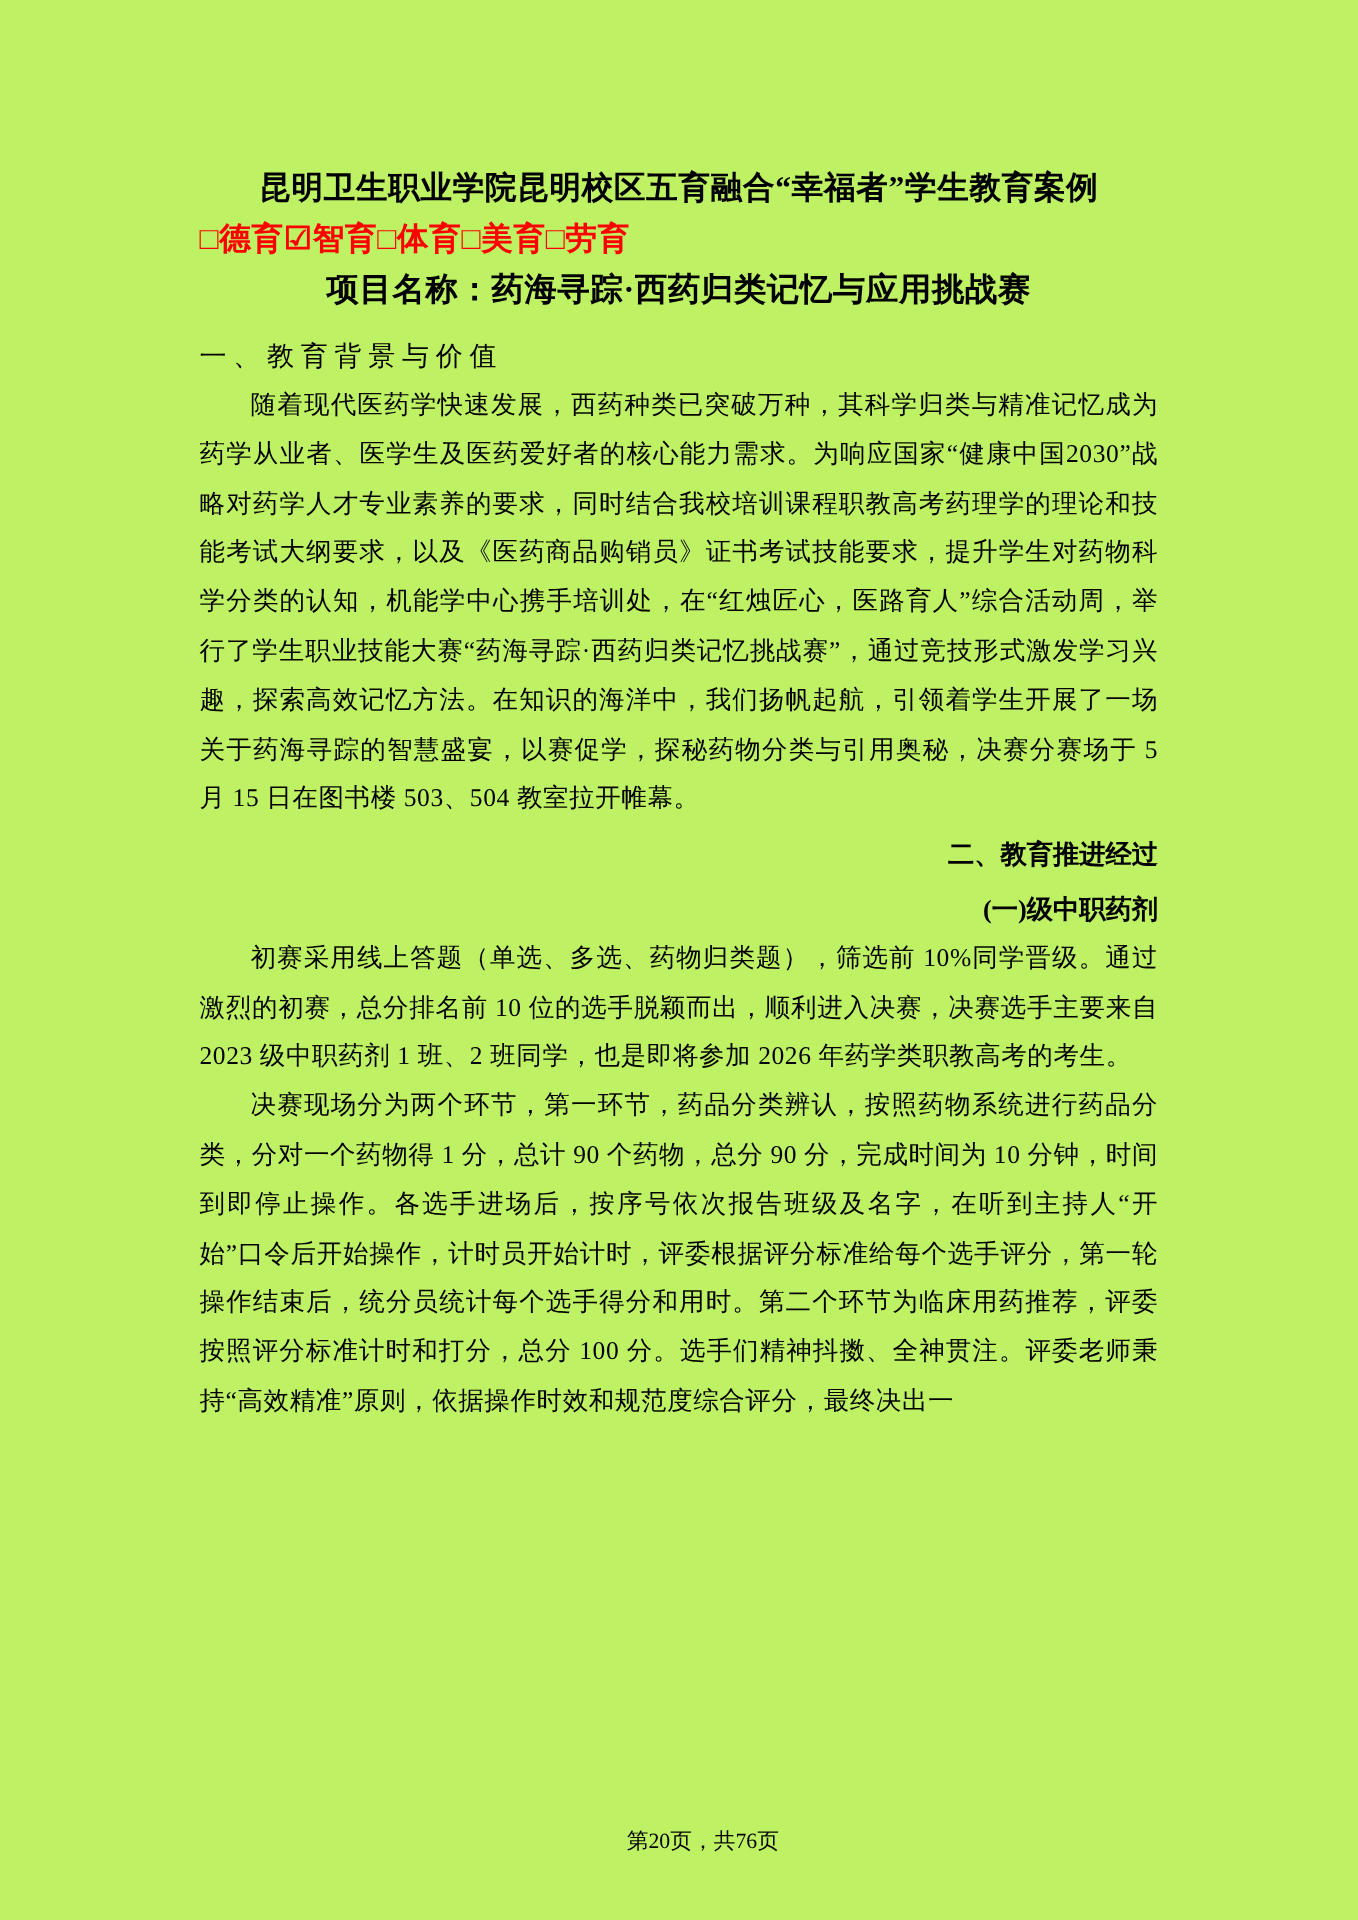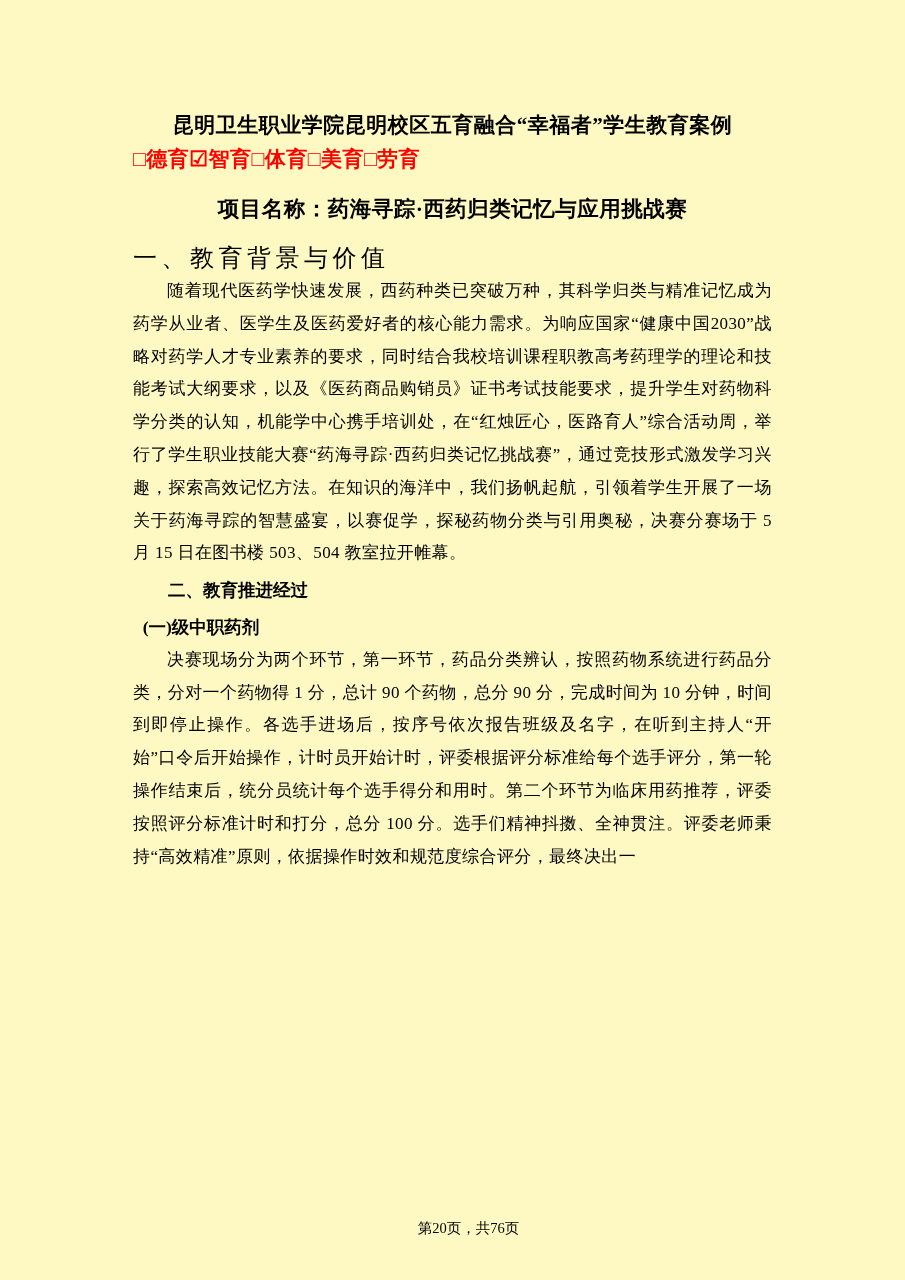--- a/index.html
+++ b/index.html
@@ -4,21 +4,21 @@
 <style>
   html, body {
     margin: 0;
     padding: 0;
     background: #ffffff;
   }
   .page {
     position: relative;
     width: 905px;
     height: 1280px;
-    background: #fef9c3;
+    background: #bef264;
     font-family: "Liberation Serif", "DejaVu Serif", serif;
     color: #000000;
     overflow: hidden;
     box-sizing: border-box;
     padding: 108px 133px 0 133px;
   }
   .doc-title {
     margin: 0;
     text-align: center;
     font-size: 21px;
@@ -28,30 +28,30 @@
   }
   .category-line {
     text-align: left;
     font-size: 21px;
     font-weight: bold;
     line-height: 34px;
     color: #FF0000;
     letter-spacing: 0.5px;
   }
   .project-name {
-    margin: 16px;
+    margin: 0;
     text-align: center;
     font-size: 21.5px;
     font-weight: bold;
     line-height: 34px;
     letter-spacing: 0.5px;
   }
   .heading-kai {
     margin-top: 11px;
-    font-size: 24px;
+    font-size: 18px;
     font-weight: normal;
     line-height: 33px;
     letter-spacing: 4.5px;
   }
   .doc-body {
     font-size: 17px;
     line-height: 32.8px;
   }
   .doc-body p {
     margin: 0;
@@ -59,20 +59,21 @@
     text-align: justify;
     text-justify: inter-character;
     letter-spacing: 0.4px;
   }
   .heading-bold {
     margin: 4px 0 0 0;
     font-size: 17.5px;
     font-weight: bold;
     line-height: 32.8px;
     text-indent: 2em;
+    text-align: right;
   }
   .heading-bold.halfwidth-paren {
     text-indent: 0.55em;
   }
   .page-footer {
     position: absolute;
     left: 16px;
     top: 1218px;
     width: 905px;
     text-align: center;
@@ -96,20 +97,21 @@
 
     <div class="heading-kai">一、教育背景与价值</div>
 
     <p>随着现代医药学快速发展，西药种类已突破万种，其科学归类与精准记忆成为药学从业者、医学生及医药爱好者的核心能力需求。为响应国家“健康中国2030”战略对药学人才专业素养的要求，同时结合我校培训课程职教高考药理学的理论和技能考试大纲要求，以及《医药商品购销员》证书考试技能要求，提升学生对药物科学分类的认知，机能学中心携手培训处，在“红烛匠心，医路育人”综合活动周，举行了学生职业技能大赛“药海寻踪·西药归类记忆挑战赛”，通过竞技形式激发学习兴趣，探索高效记忆方法。在知识的海洋中，我们扬帆起航，引领着学生开展了一场关于药海寻踪的智慧盛宴，以赛促学，探秘药物分类与引用奥秘，决赛分赛场于 5 月 15 日在图书楼 503、504 教室拉开帷幕。</p>
 
     <div class="heading-bold">二、教育推进经过</div>
 
     <div class="heading-bold halfwidth-paren">(一)级中职药剂</div>
 
 
+    <p>初赛采用线上答题（单选、多选、药物归类题），筛选前 10%同学晋级。通过激烈的初赛，总分排名前 10 位的选手脱颖而出，顺利进入决赛，决赛选手主要来自 2023 级中职药剂 1 班、2 班同学，也是即将参加 2026 年药学类职教高考的考生。</p>
 
 
     <p>决赛现场分为两个环节，第一环节，药品分类辨认，按照药物系统进行药品分类，分对一个药物得 1 分，总计 90 个药物，总分 90 分，完成时间为 10 分钟，时间到即停止操作。各选手进场后，按序号依次报告班级及名字，在听到主持人“开始”口令后开始操作，计时员开始计时，评委根据评分标准给每个选手评分，第一轮操作结束后，统分员统计每个选手得分和用时。第二个环节为临床用药推荐，评委按照评分标准计时和打分，总分 100 分。选手们精神抖擞、全神贯注。评委老师秉持“高效精准”原则，依据操作时效和规范度综合评分，最终决出一</p>
 
   </div>
 
   <div class="page-footer">第20页，共76页</div>
 
 </div>
 

